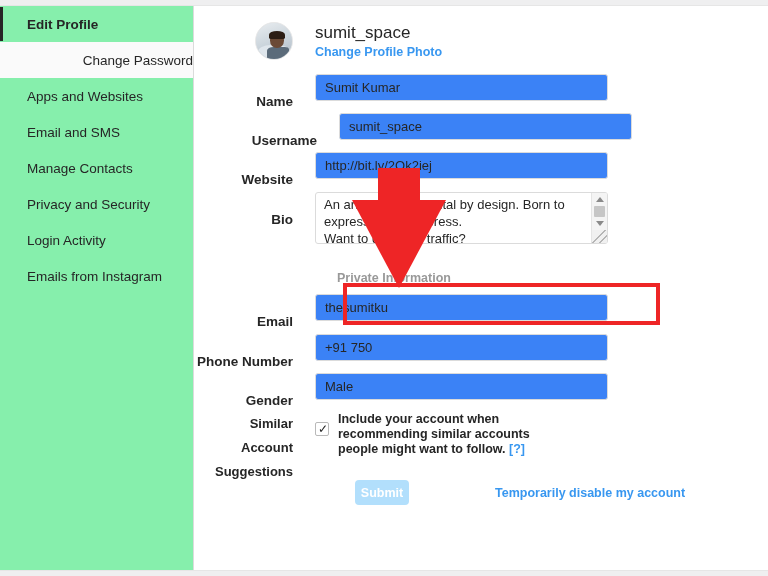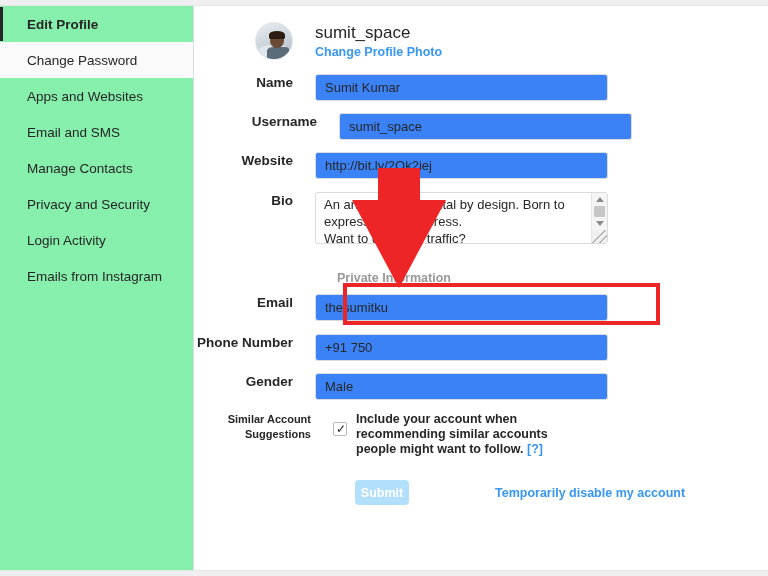--- a/index.html
+++ b/index.html
@@ -62,20 +62,21 @@
   .nav-item.active .accent {
     position: absolute;
     left: 0;
     top: 1px;
     bottom: 1px;
     width: 3px;
     background: #262626;
   }
   .nav-item.hovered {
     background: #fafafa;
+    justify-content: flex-end;
   }
 
   
   .main {
     position: absolute;
     top: 6px;
     left: 195px;
     right: 0;
     bottom: 6px;
     background: #ffffff;
@@ -88,20 +89,21 @@
   }
   .f-label {
     width: 120px;
     text-align: right;
     padding-right: 22px;
     font-size: 13.5px;
     font-weight: bold;
     color: #262626;
     box-sizing: border-box;
     line-height: 17px;
+    margin-top: 19px;
   }
   .f-input {
     width: 293px;
     height: 27px;
     border: 1px solid #dbdbdb;
     border-radius: 3px;
     background: #3b82f6;
     font-size: 13px;
     color: #262626;
     padding: 0 9px;
@@ -257,26 +259,25 @@
   .private-label {
     position: absolute;
     font-size: 12.5px;
     font-weight: bold;
     color: #999999;
   }
   .cb-label2 {
     width: 120px;
     text-align: right;
     padding-right: 22px;
-    font-size: 11px;
-    font-weight: bold;
-    color: #262626;
-    line-height: 15px;
-    box-sizing: border-box;
-    margin-left: 18px;
+    font-size: 13px;
+    font-weight: bold;
+    color: #262626;
+    line-height: 24px;
+    box-sizing: border-box;
   }
   .cb-box {
     width: 14px;
     height: 14px;
     border: 1px solid #b9b9b9;
     border-radius: 2px;
     background: #fff;
     position: relative;
     margin-top: 10px;
     flex: none;

